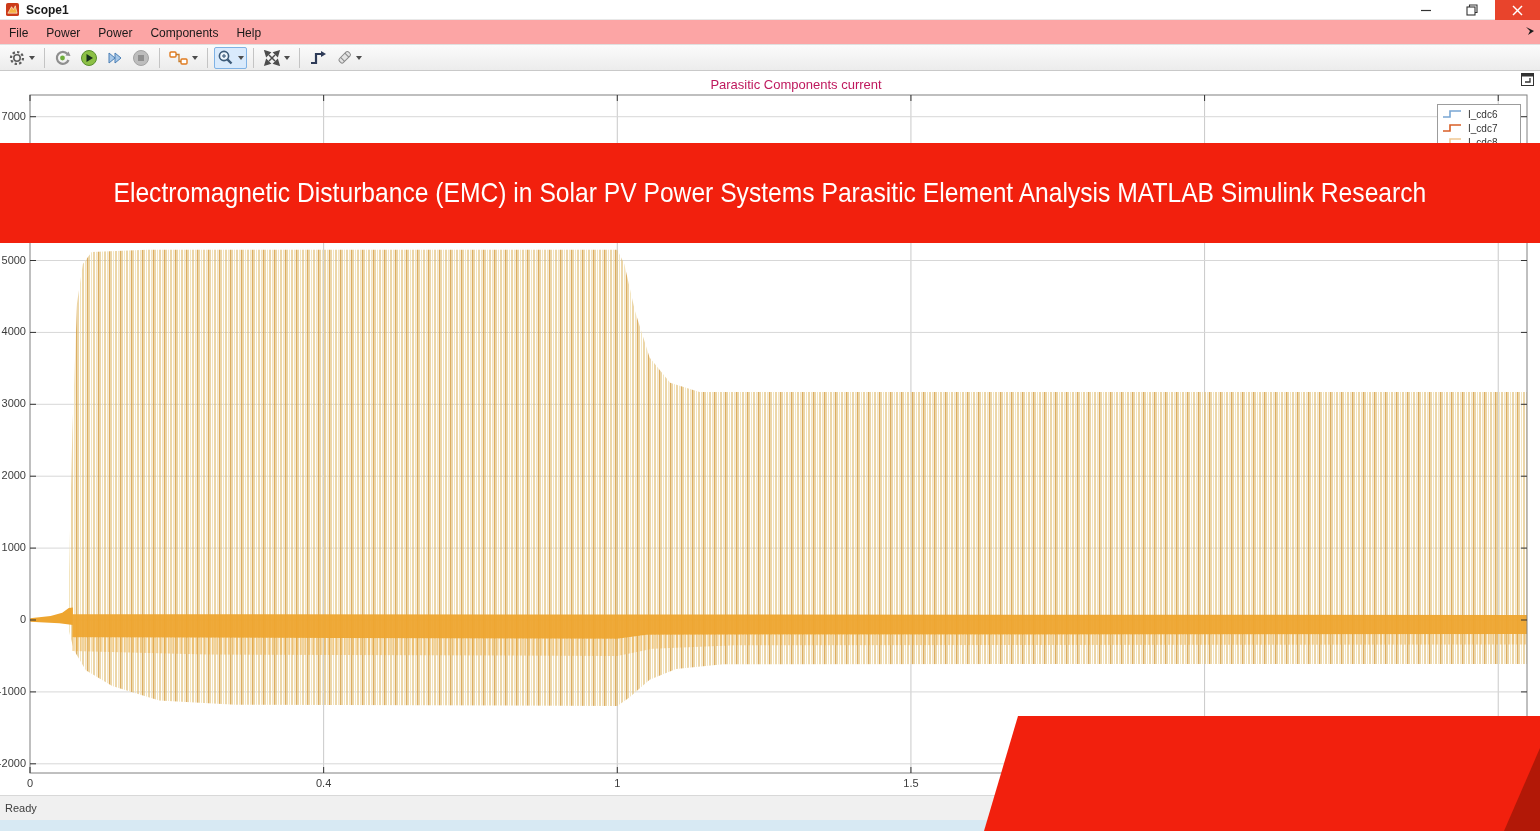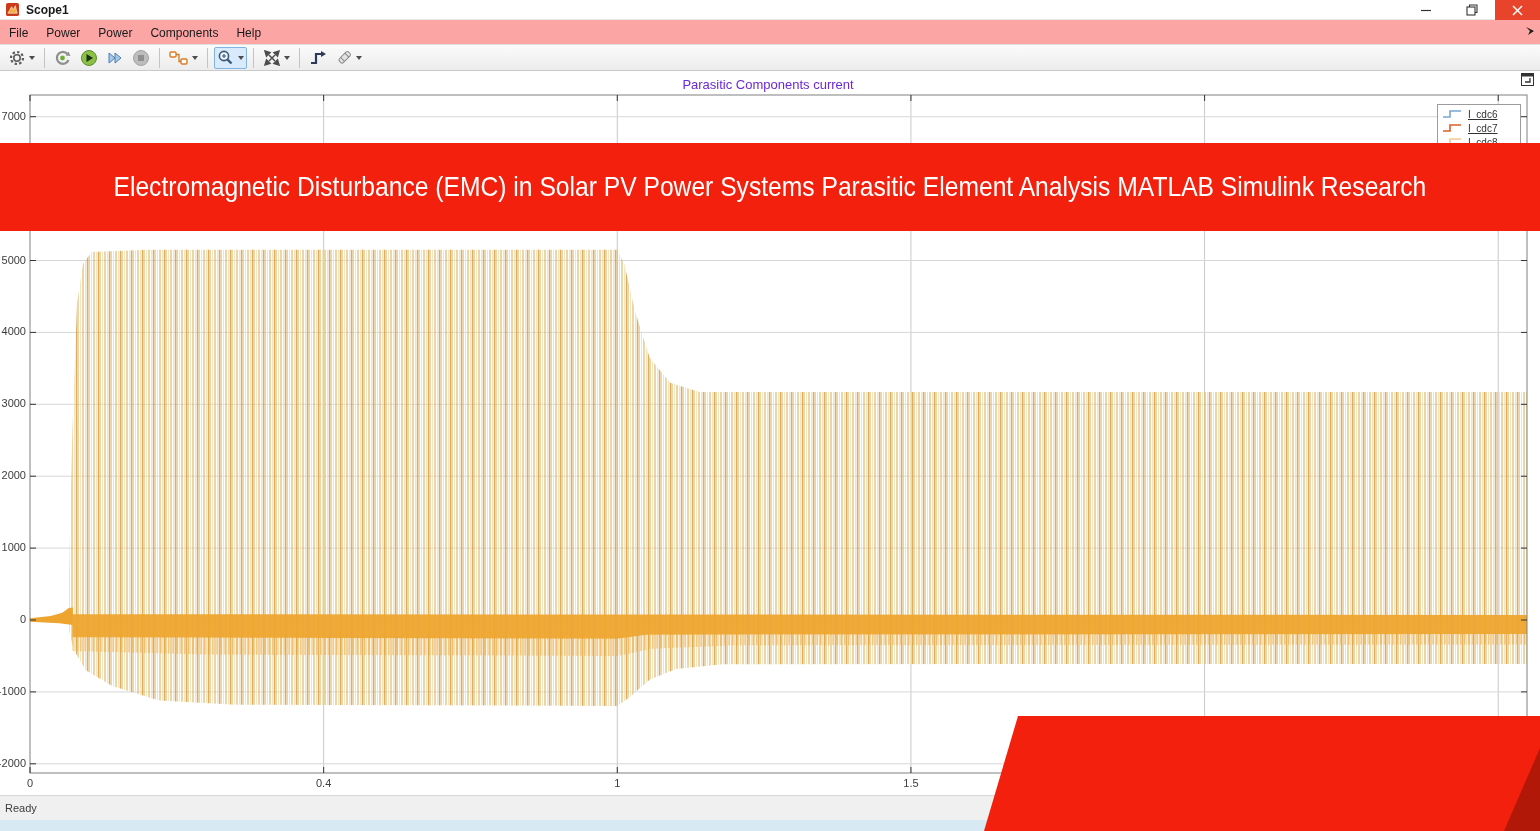--- a/index.html
+++ b/index.html
@@ -28,33 +28,33 @@
           border:1px solid transparent; border-radius:2px; margin:0 1px; padding:0 2px; }
   .tbtn.active { background:#d9eafc; border-color:#7fb2e5; }
   .tsep { width:1px; height:20px; background:#c4c4c4; margin:0 5px; }
   .caret { width:0; height:0; border-left:3px solid transparent; border-right:3px solid transparent;
            border-top:4px solid #4d4d4d; margin-left:3px; }
 
   #dock-icon { position:absolute; right:6px; top:73px; z-index:30; }
 
   
   #plotsvg { position:absolute; left:0; top:0; z-index:1; }
-  #chart-title { position:absolute; left:518px; top:77px; width:500px; text-align:center;
-                 font-size:13px; color:#6d28d9; z-index:2; }
+  #chart-title { position:absolute; left:546px; top:77px; width:500px; text-align:center;
+                 font-size:13px; color:#be185d; z-index:2; }
   .xlab { position:absolute; font-size:11px; color:#3c3c3c; width:40px; text-align:center; top:777px; z-index:2; }
   .ylab { position:absolute; font-size:11px; color:#3c3c3c; width:44px; text-align:right; z-index:2; }
 
   #legend { position:absolute; left:1437px; top:104px; width:84px; background:#fff;
             border:1px solid #9c9c9c; padding:2px 4px 3px 4px; z-index:5; }
   .legrow { display:flex; align-items:center; height:14px; }
   .legrow svg { margin-right:6px; }
-  .leglabel { font-size:10px; color:#333;text-decoration:underline; }
+  .leglabel { font-size:10px; color:#333; }
 
   
-  #banner-top { position:absolute; left:0; top:143px; width:1540px; height:88px;
+  #banner-top { position:absolute; left:0; top:143px; width:1540px; height:100px;
                 display:flex; align-items:center; justify-content:center; z-index:20; }
   #banner-top-text { color:#fff; font-size:28px; letter-spacing:0px; white-space:nowrap;
                      transform:scaleX(0.88); }
   #banner-bottom { position:absolute; left:0; top:0; width:1540px; height:831px; z-index:20; pointer-events:none; }
   #bb-text { position:absolute; left:1030px; top:728px; width:480px; text-align:center; z-index:21; }
   #bb-line1 { color:#fff; font-size:27px; white-space:nowrap; transform:scaleX(0.92); }
   #bb-line2 { color:#fff; font-size:28px; white-space:nowrap; transform:scaleX(0.92); margin-top:9px; }
 
   
   #statusbar { position:absolute; left:0; top:795px; width:1428px; height:25px;

